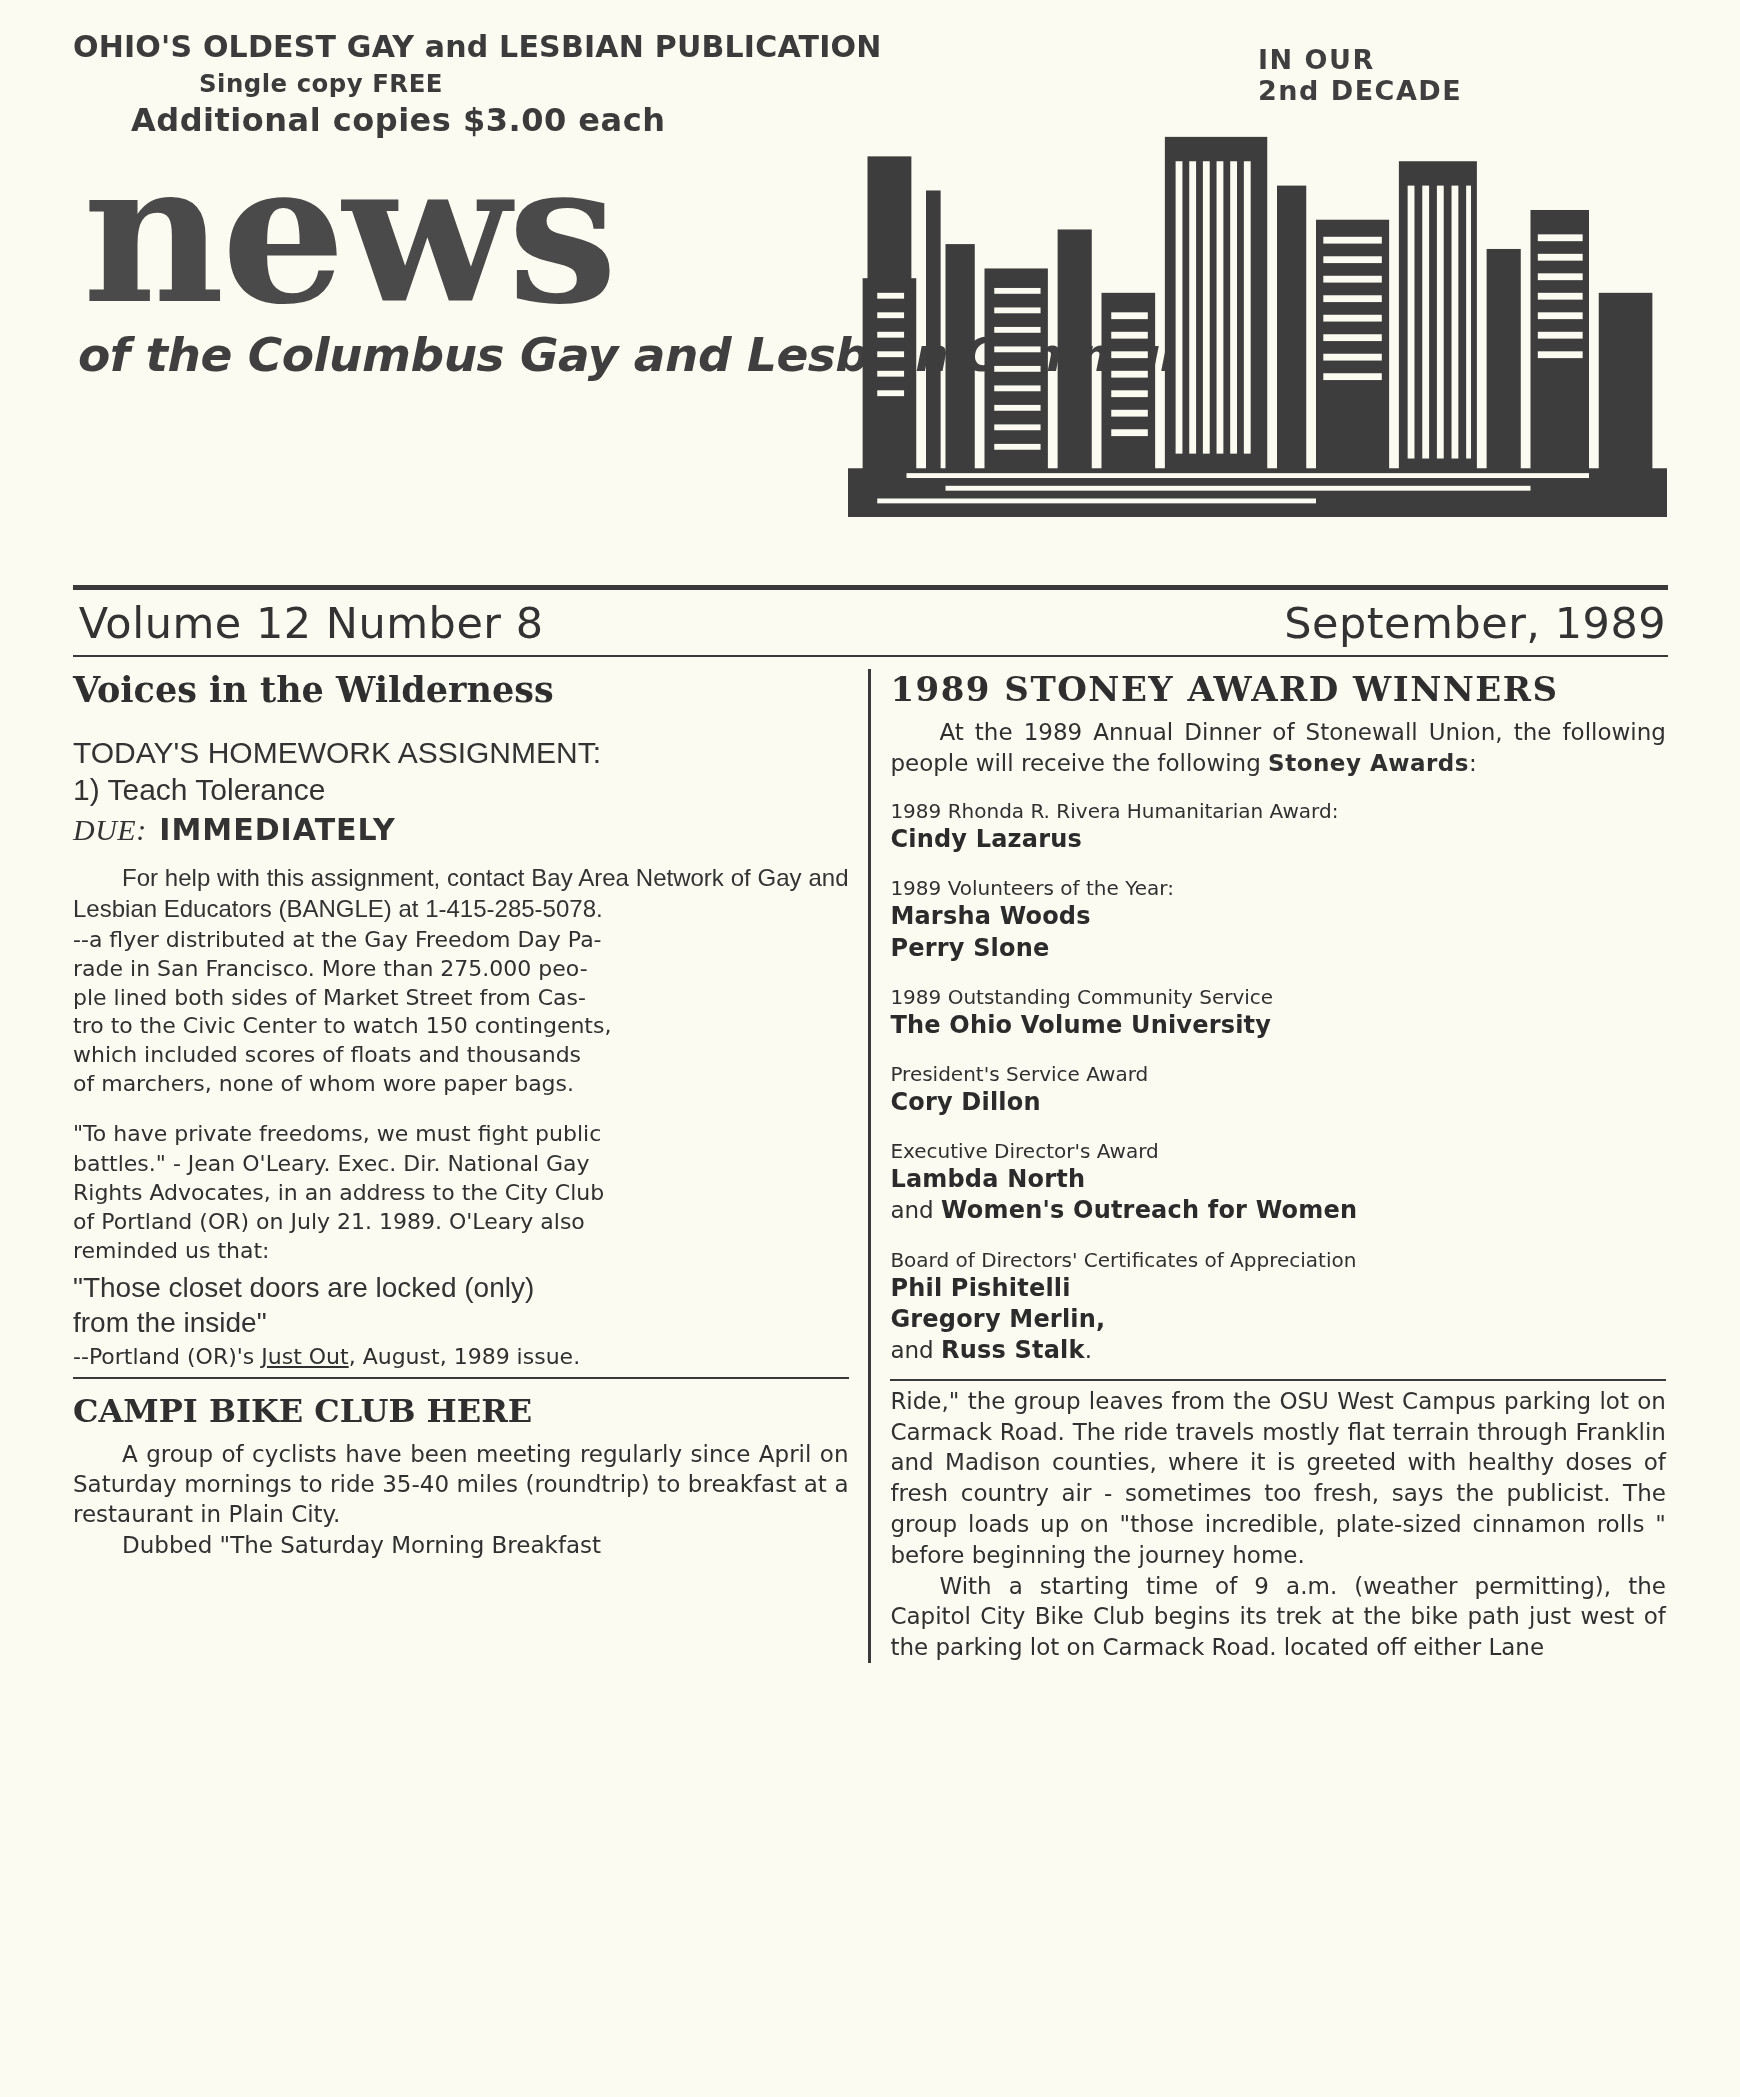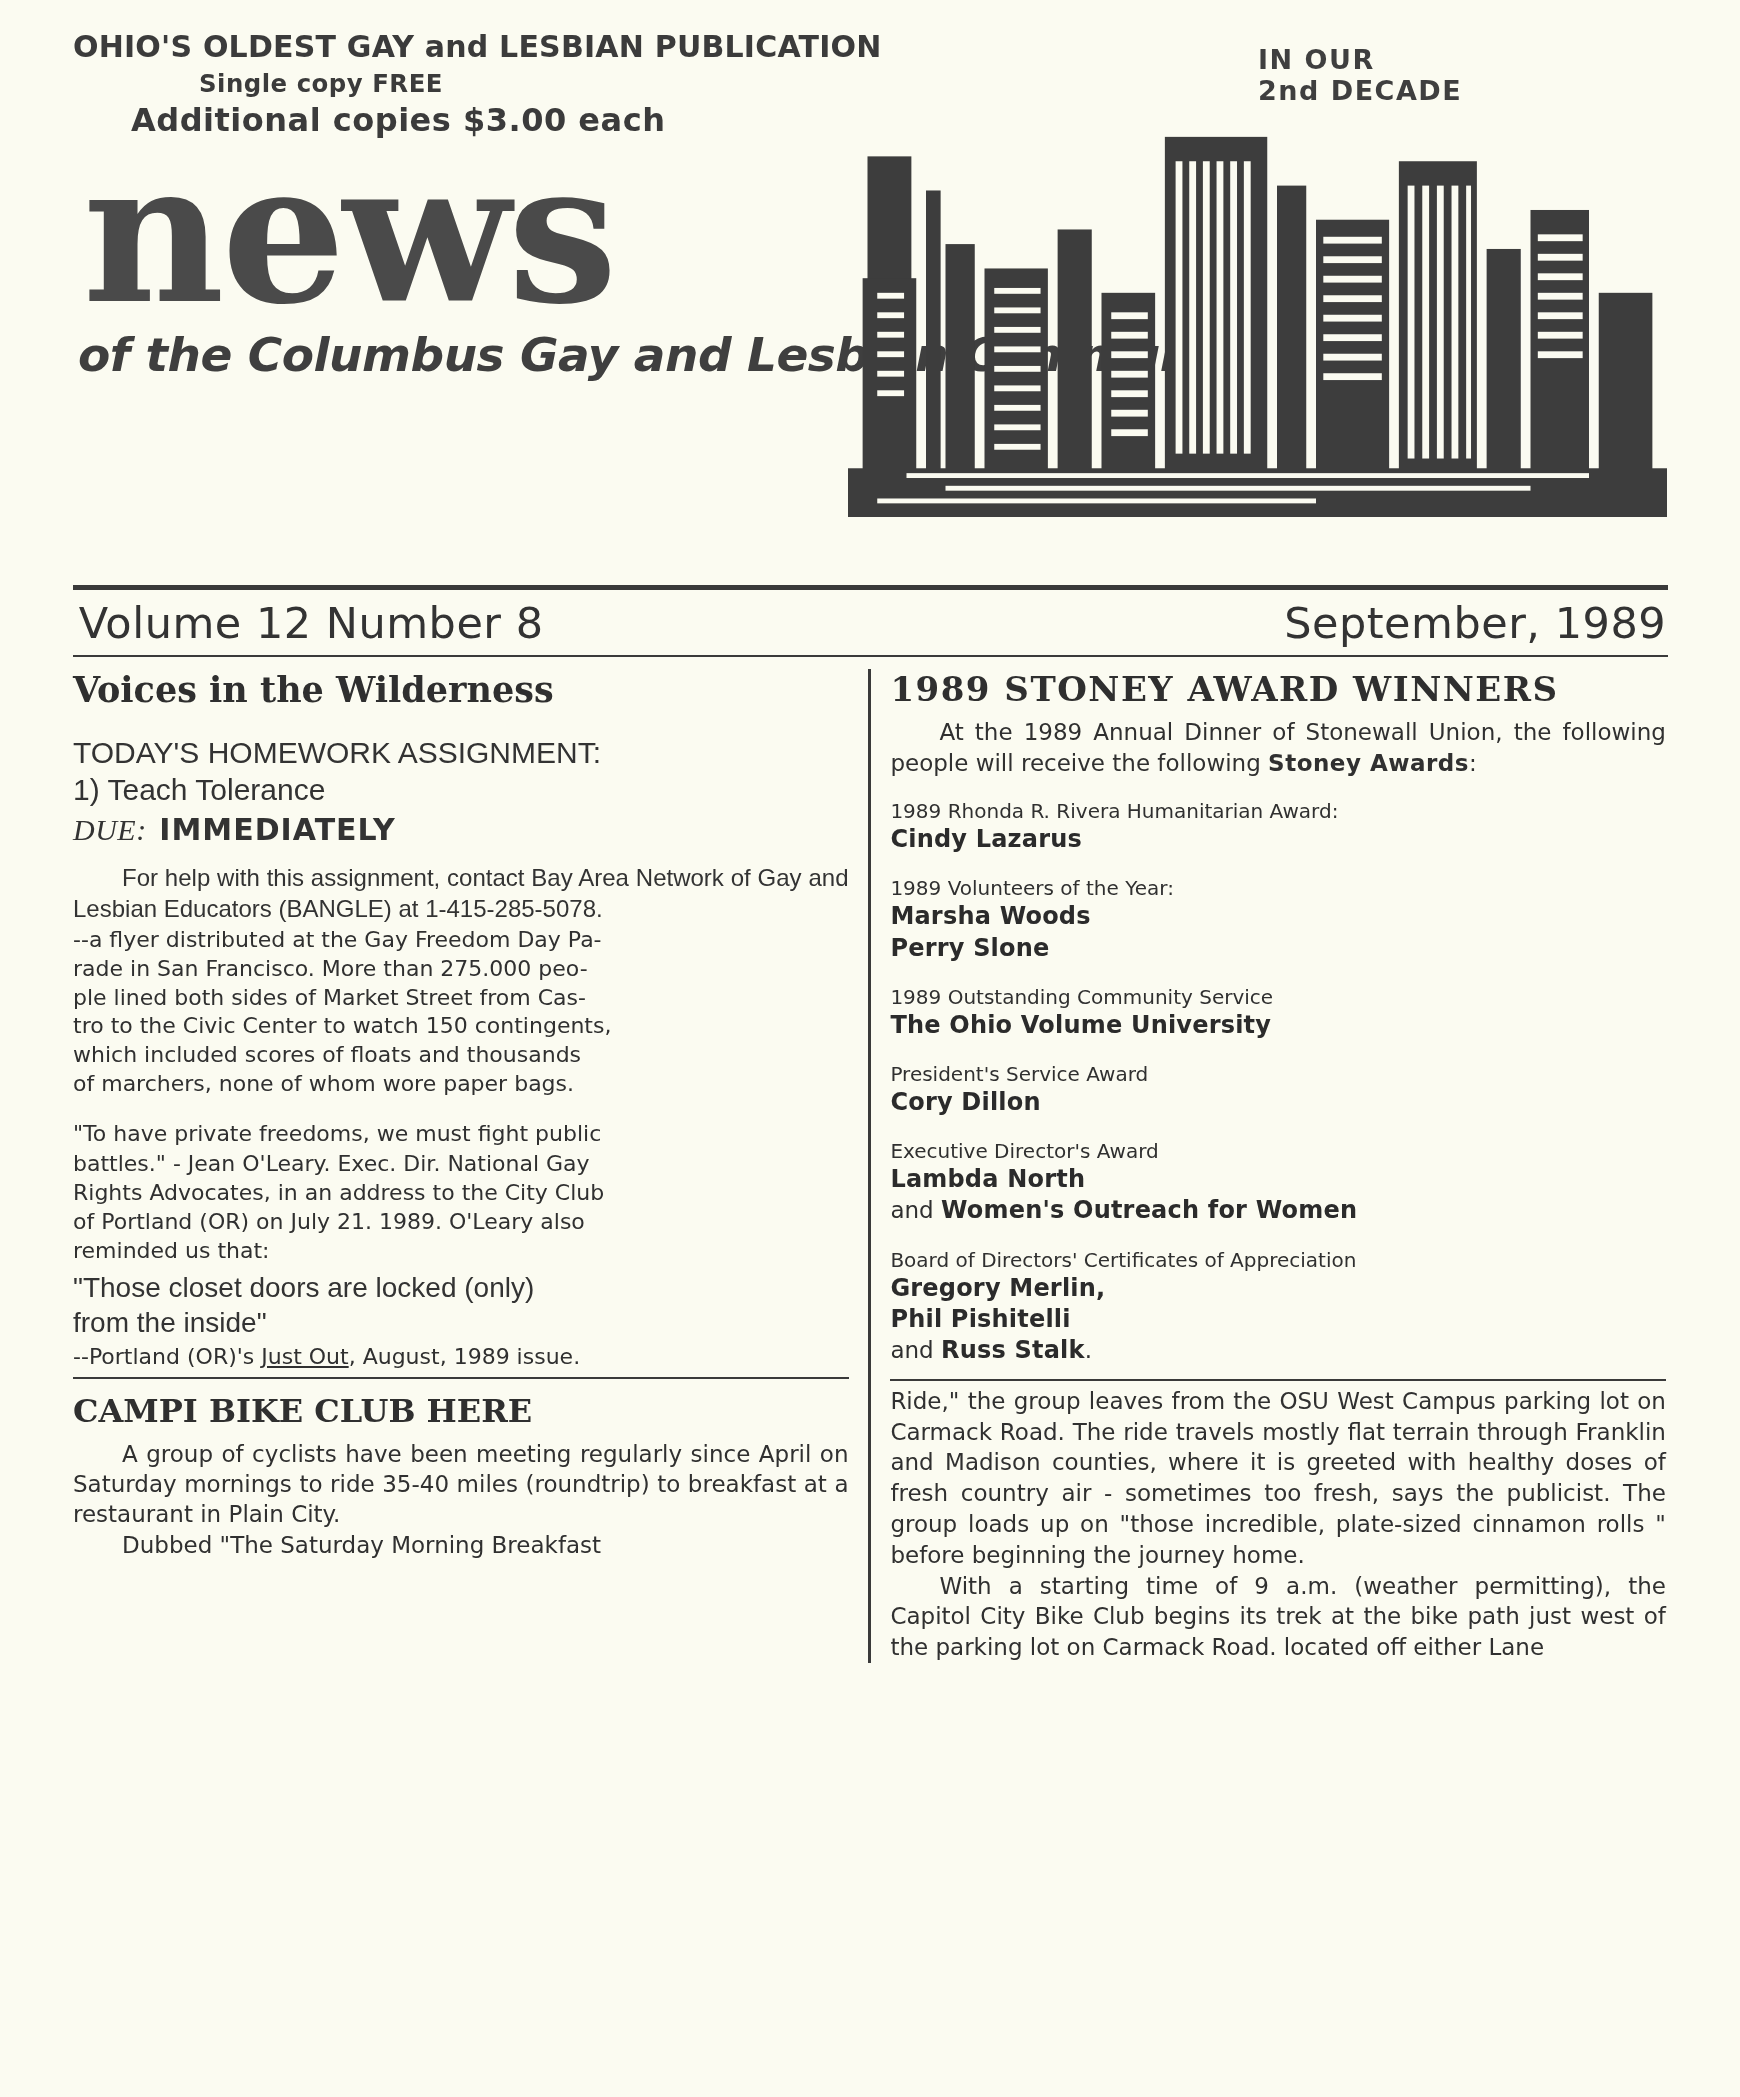--- a/index.html
+++ b/index.html
@@ -498,22 +498,22 @@
         <div class="name">Marsha Woods</div>
         <div class="name">Perry Slone</div>
         <div class="plain">1989 Outstanding Community Service</div>
         <div class="name">The Ohio Volume University</div>
         <div class="plain">President's Service Award</div>
         <div class="name">Cory Dillon</div>
         <div class="plain">Executive Director's Award</div>
         <div class="name">Lambda North</div>
         <div class="mixed"><span>and </span><b>Women's Outreach for Women</b><span></span></div>
         <div class="plain">Board of Directors' Certificates of Appreciation</div>
+        <div class="name">Phil Pishitelli</div>
         <div class="name">Gregory Merlin,</div>
-        <div class="name">Phil Pishitelli</div>
         <div class="mixed"><span>and </span><b>Russ Stalk</b><span>.</span></div>
       </div>
 
       <div class="rule-right"></div>
 
       <div class="cont-body">
         <p>Ride," the group leaves from the OSU West Campus parking lot on Carmack Road. The ride travels mostly flat terrain through Franklin and Madison counties, where it is greeted with healthy doses of fresh country air - sometimes too fresh, says the publicist. The group loads up on "those incredible, plate-sized cinnamon rolls " before beginning the journey home.</p>
         <p><span class="indent"></span><span>With a starting time of 9 a.m. (weather permitting), the Capitol City Bike Club begins its trek at the bike path just west of the parking lot on Carmack Road. located off either Lane</span></p>
       </div>
     </div>

